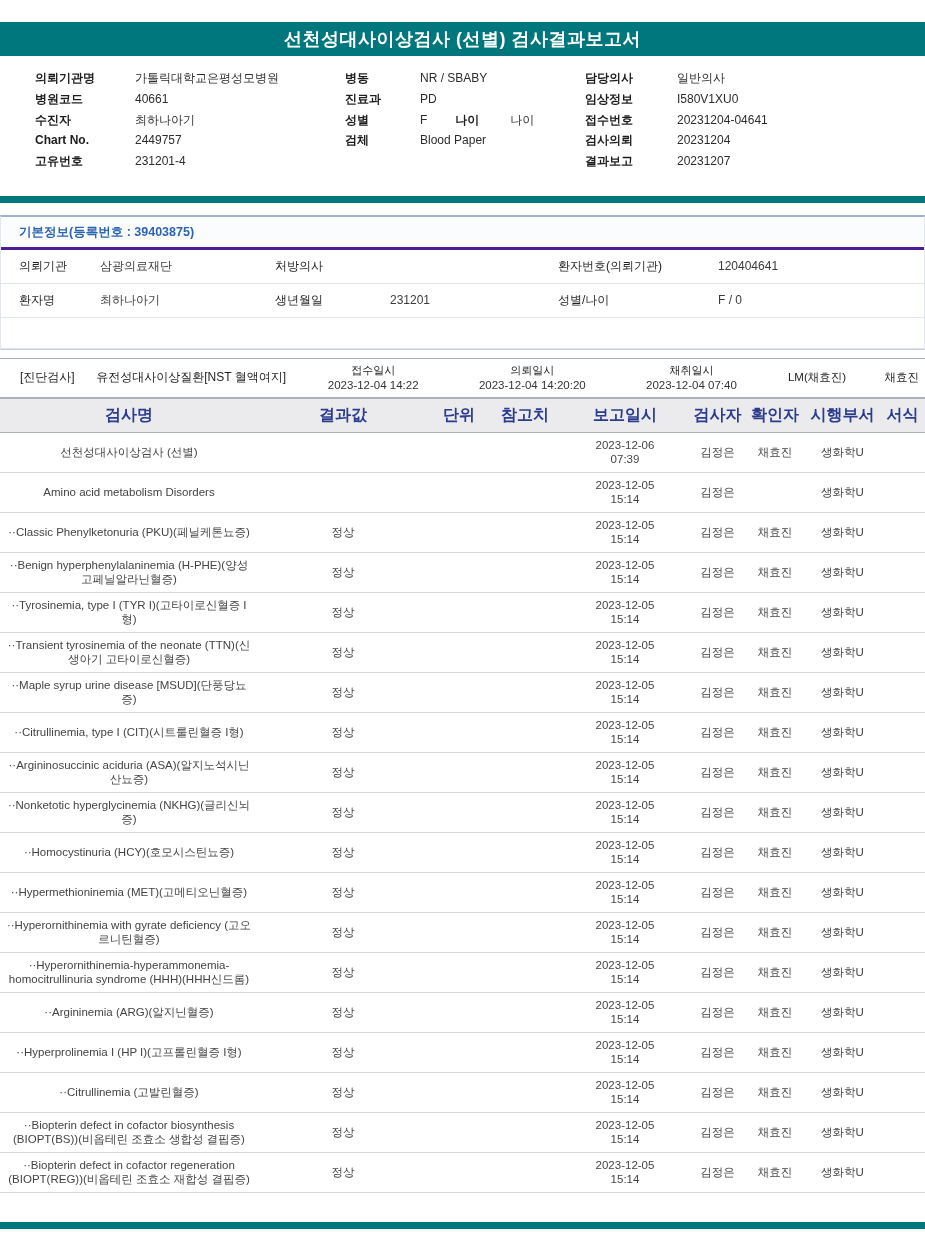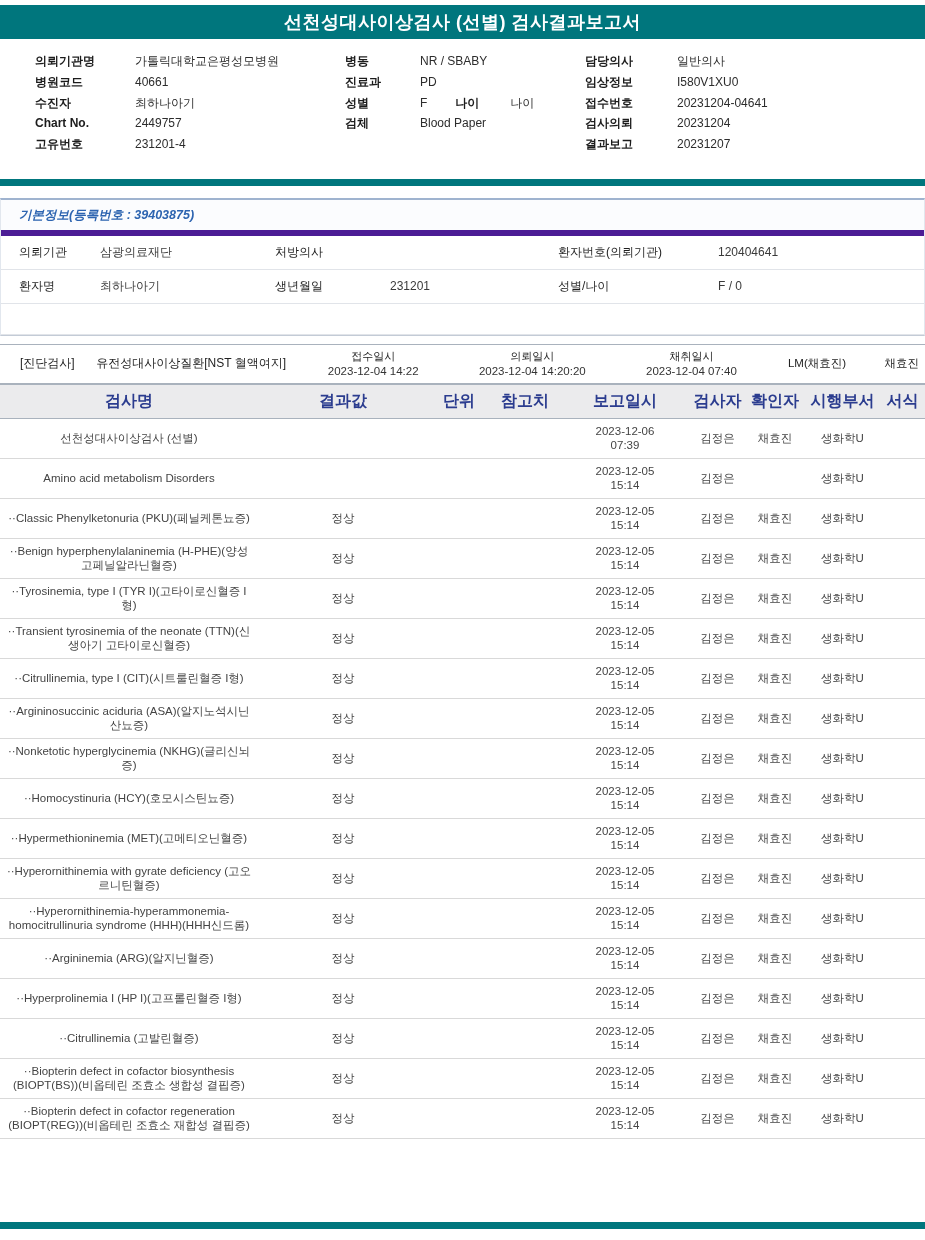--- a/index.html
+++ b/index.html
@@ -4,21 +4,21 @@
 <style>
   * { margin:0; padding:0; box-sizing:border-box; }
   html,body { background:#fff; }
   body {
     width:925px; height:1240px; position:relative;
     font-family:"Liberation Sans","DejaVu Sans",sans-serif;
     color:#333; overflow:hidden;
   }
   
   .banner {
-    margin-top:5px; height:34px; line-height:34px;
+    margin-top:22px; height:34px; line-height:34px;
     background:#00767D; color:#fff; text-align:center;
     font-size:18px; font-weight:bold; letter-spacing:0.5px;
   }
   
   .header-info { display:flex; padding:16px 16px 10px 35px; }
   .hcol0 { width:300px; }
   .hcol1 { width:240px;margin-left:10px; }
   .hcol2 { flex:1; }
   .hrow { display:flex; margin-bottom:7px; font-size:12px; line-height:1.15; }
   .hlabel { font-weight:bold; color:#1c1c1c; }
@@ -32,22 +32,21 @@
   .bottom-bar { position:absolute; left:0; right:0; bottom:11px; height:7px; background:#00767D; }
   
   .basic-box {
     margin-top:12px;
     border-top:2px solid #9fb3cf; border-bottom:1px solid #c3cbd6;
     border-left:1px solid #e2e7ee; border-right:1px solid #e2e7ee;
   }
   .basic-title {
     color:#2D64B0; font-weight:bold; font-size:12.5px;
     padding:7px 0 6px 18px; background:#fbfcfe;
-    border-bottom:6px solid #4c1d95;
-    font-style:italic;
+    border-bottom:3px solid #4c1d95;
   }
   table.binfo { width:100%; border-collapse:collapse; table-layout:fixed; font-size:12px; }
   table.binfo td { padding:8px 4px; border-bottom:1px solid #e1e4e9; vertical-align:middle; }
   td.bi-label { color:#1e1e1e; }
   td.bi-value { color:#3a3a3a; }
   .bi-l0 { width:95px; padding-left:18px !important; }
   .bi-v0 { width:175px;margin-left:48px; }
   .bi-l1 { width:115px; }
   .bi-v1 { width:168px; }
   .bi-l2 { width:160px; }
@@ -311,20 +310,34 @@
           <td class="c-reported">
             <div class="rep-date">2023-12-05</div>
             <div class="rep-time">15:14</div>
           </td>
           <td class="c-tester">김정은</td>
           <td class="c-confirmer">채효진</td>
           <td class="c-dept">생화학U</td>
           <td class="c-format"></td>
         </tr>
         <tr class="rrow">
+          <td class="c-name">··Maple syrup urine disease [MSUD](단풍당뇨증)</td>
+          <td class="c-result">정상</td>
+          <td class="c-unit"></td>
+          <td class="c-ref"></td>
+          <td class="c-reported">
+            <div class="rep-date">2023-12-05</div>
+            <div class="rep-time">15:14</div>
+          </td>
+          <td class="c-tester">김정은</td>
+          <td class="c-confirmer">채효진</td>
+          <td class="c-dept">생화학U</td>
+          <td class="c-format"></td>
+        </tr>
+        <tr class="rrow">
           <td class="c-name">··Citrullinemia, type I (CIT)(시트룰린혈증 I형)</td>
           <td class="c-result">정상</td>
           <td class="c-unit"></td>
           <td class="c-ref"></td>
           <td class="c-reported">
             <div class="rep-date">2023-12-05</div>
             <div class="rep-time">15:14</div>
           </td>
           <td class="c-tester">김정은</td>
           <td class="c-confirmer">채효진</td>

